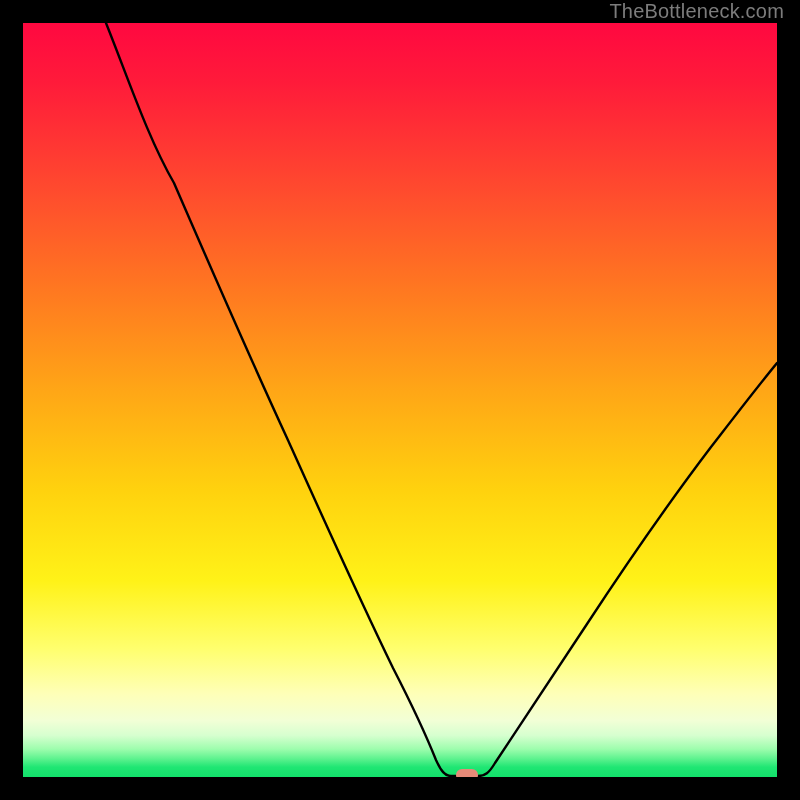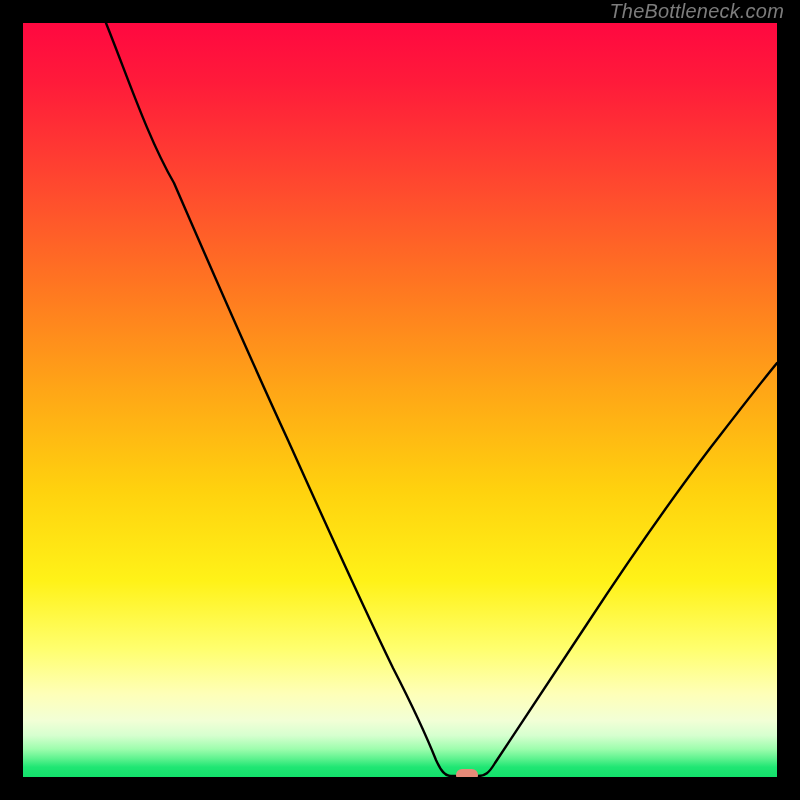--- a/index.html
+++ b/index.html
@@ -9,21 +9,20 @@
     height: 800px;
     background: #000;
     overflow: hidden;
     font-family: Arial, Helvetica, sans-serif;
   }
   .frame {
     position: relative;
     width: 792px;
     height: 800px;
     background: #000;
-    font-style: italic;
   }
   .plot-area {
     position: absolute;
     left: 23px;
     top: 23px;
     width: 754px;
     height: 754px;
     overflow: hidden;
   }
   .gradient-fill {

